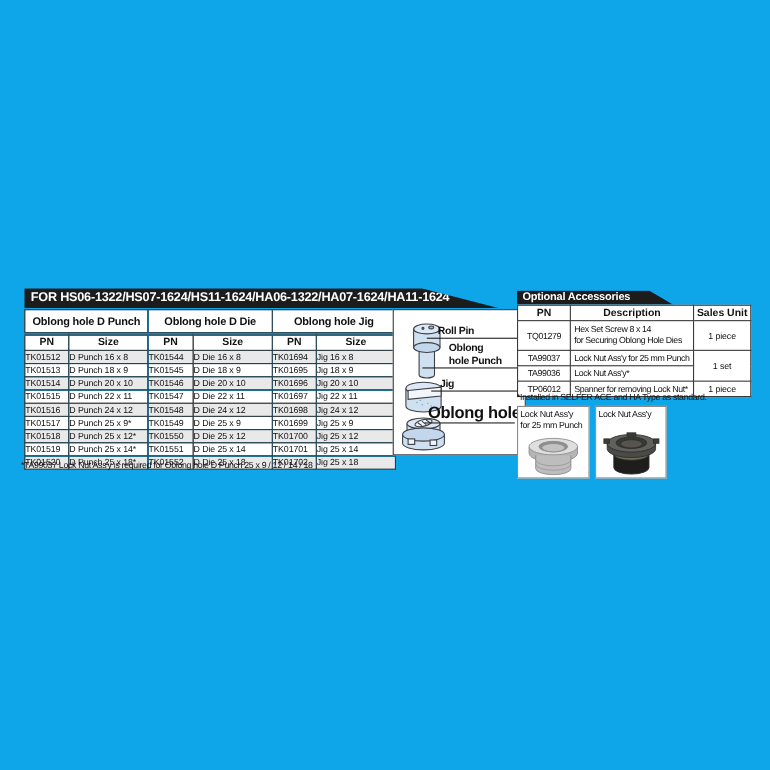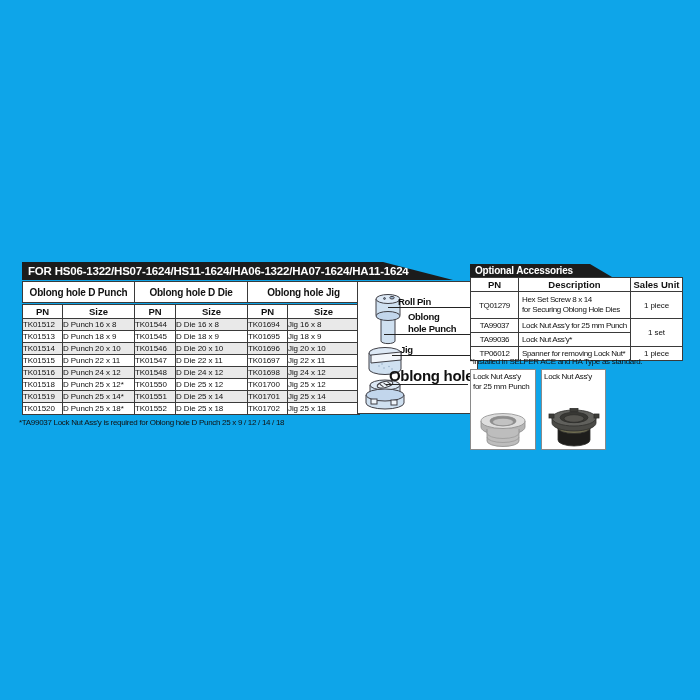--- a/index.html
+++ b/index.html
@@ -44,21 +44,21 @@
   .acc-table td{font-size:8px;letter-spacing:-0.35px;}
   .acc-table td.pn{text-align:center;white-space:nowrap;}
   .acc-table td.desc{text-align:left;padding-left:3px;line-height:1.25;white-space:nowrap;}
   .acc-table td.unit{text-align:center;white-space:nowrap;letter-spacing:-0.1px;}
   .acc-table tr.r1 td{height:26px;}
   .acc-table tr.r2 td,.acc-table tr.r3 td,.acc-table tr.r4 td{height:13px;}
   .fn-right{
     position:absolute;left:470px;top:357px;font-size:8px;letter-spacing:-0.3px;white-space:nowrap;color:#111;
   }
   
-  .photo-box{position:absolute;top:369px;height:81px;border:1px solid #8a8a8a;background:#fff;box-sizing:border-box;}
+  .photo-box{position:absolute;top:369px;height:66px;border:1px solid #8a8a8a;background:#fff;box-sizing:border-box;}
   .photo-box .plabel{font-size:8px;letter-spacing:-0.3px;line-height:1.2;padding:2px 0 0 2px;white-space:nowrap;color:#111;}
   .photo-box svg{position:absolute;bottom:1px;left:50%;transform:translateX(-50%);}
   .pb1{left:470px;width:66px;}
   .pb2{left:541px;width:65px;}
   .pb3{left:610px;width:72px;}
 </style>
 </head>
 <body>
 
 <div class="stage">
@@ -124,20 +124,28 @@
           <td>TK01697</td>
           <td>Jig 22 x 11</td>
         </tr>
         <tr>
           <td>TK01516</td>
           <td>D Punch 24 x 12</td>
           <td>TK01548</td>
           <td>D Die 24 x 12</td>
           <td>TK01698</td>
           <td>Jig 24 x 12</td>
+        </tr>
+        <tr>
+          <td>TK01517</td>
+          <td>D Punch 25 x 9*</td>
+          <td>TK01549</td>
+          <td>D Die 25 x 9</td>
+          <td>TK01699</td>
+          <td>Jig 25 x 9</td>
         </tr>
         <tr>
           <td>TK01518</td>
           <td>D Punch 25 x 12*</td>
           <td>TK01550</td>
           <td>D Die 25 x 12</td>
           <td>TK01700</td>
           <td>Jig 25 x 12</td>
         </tr>
         <tr>

